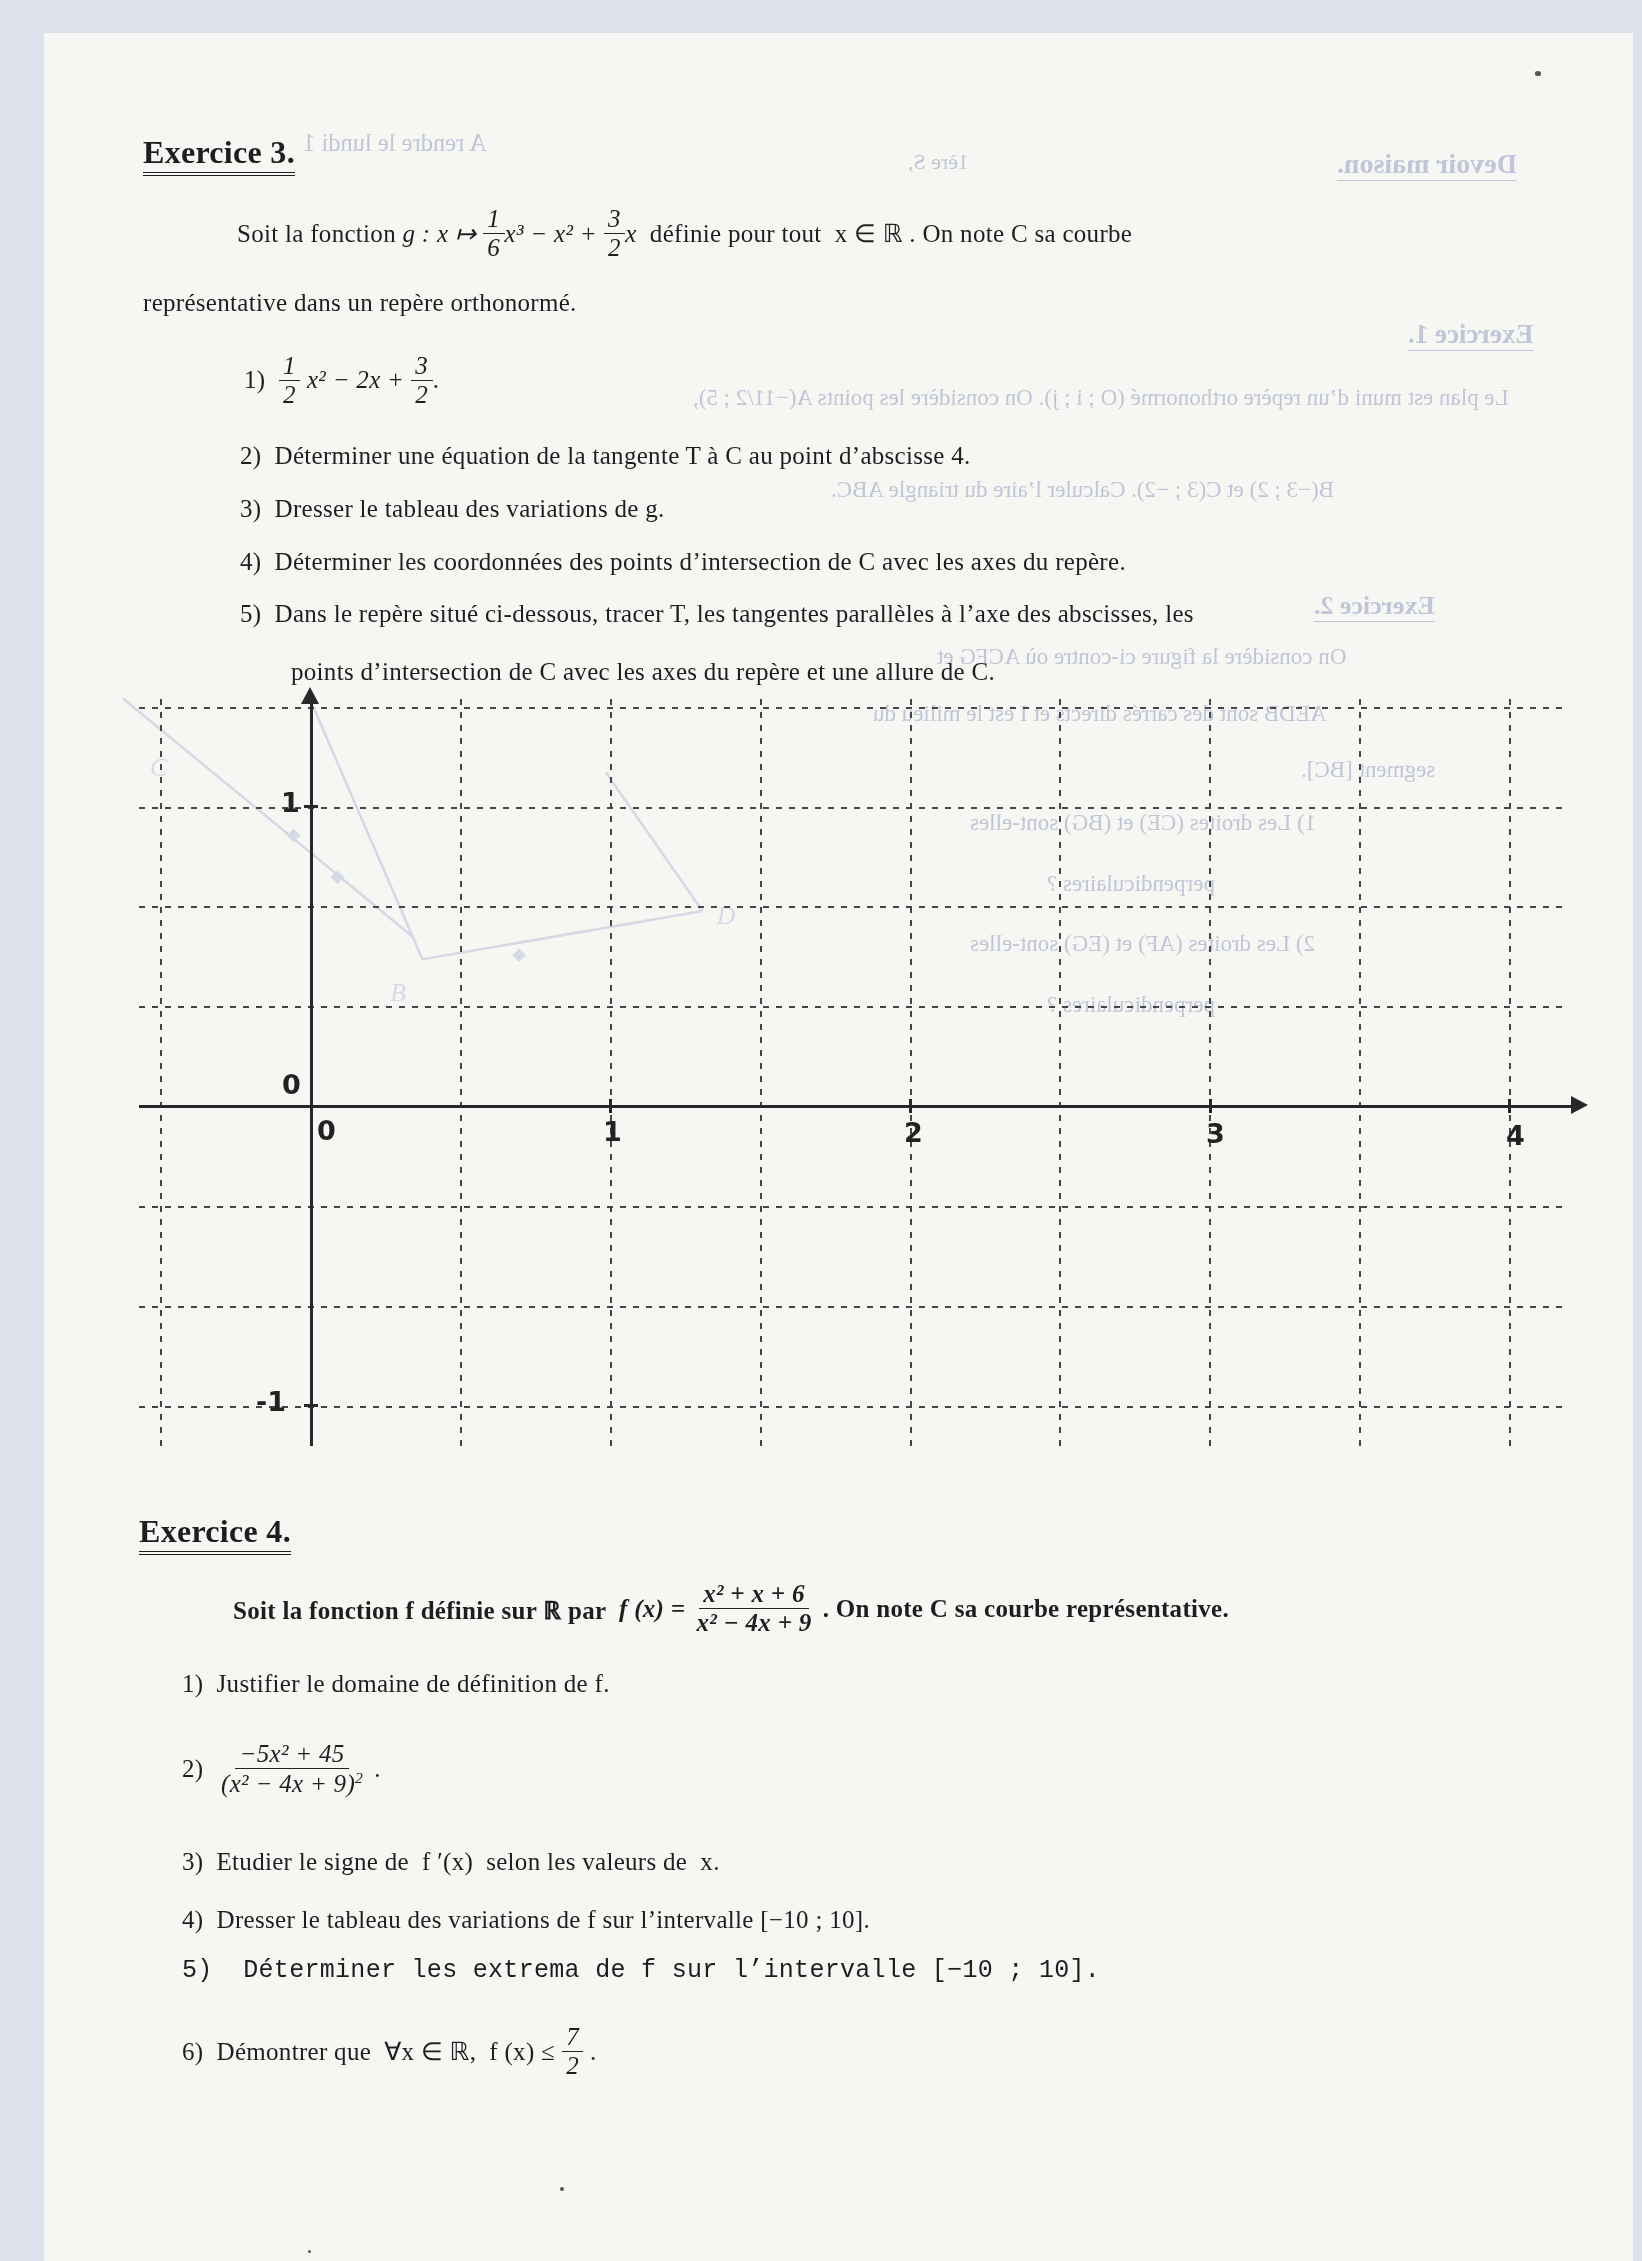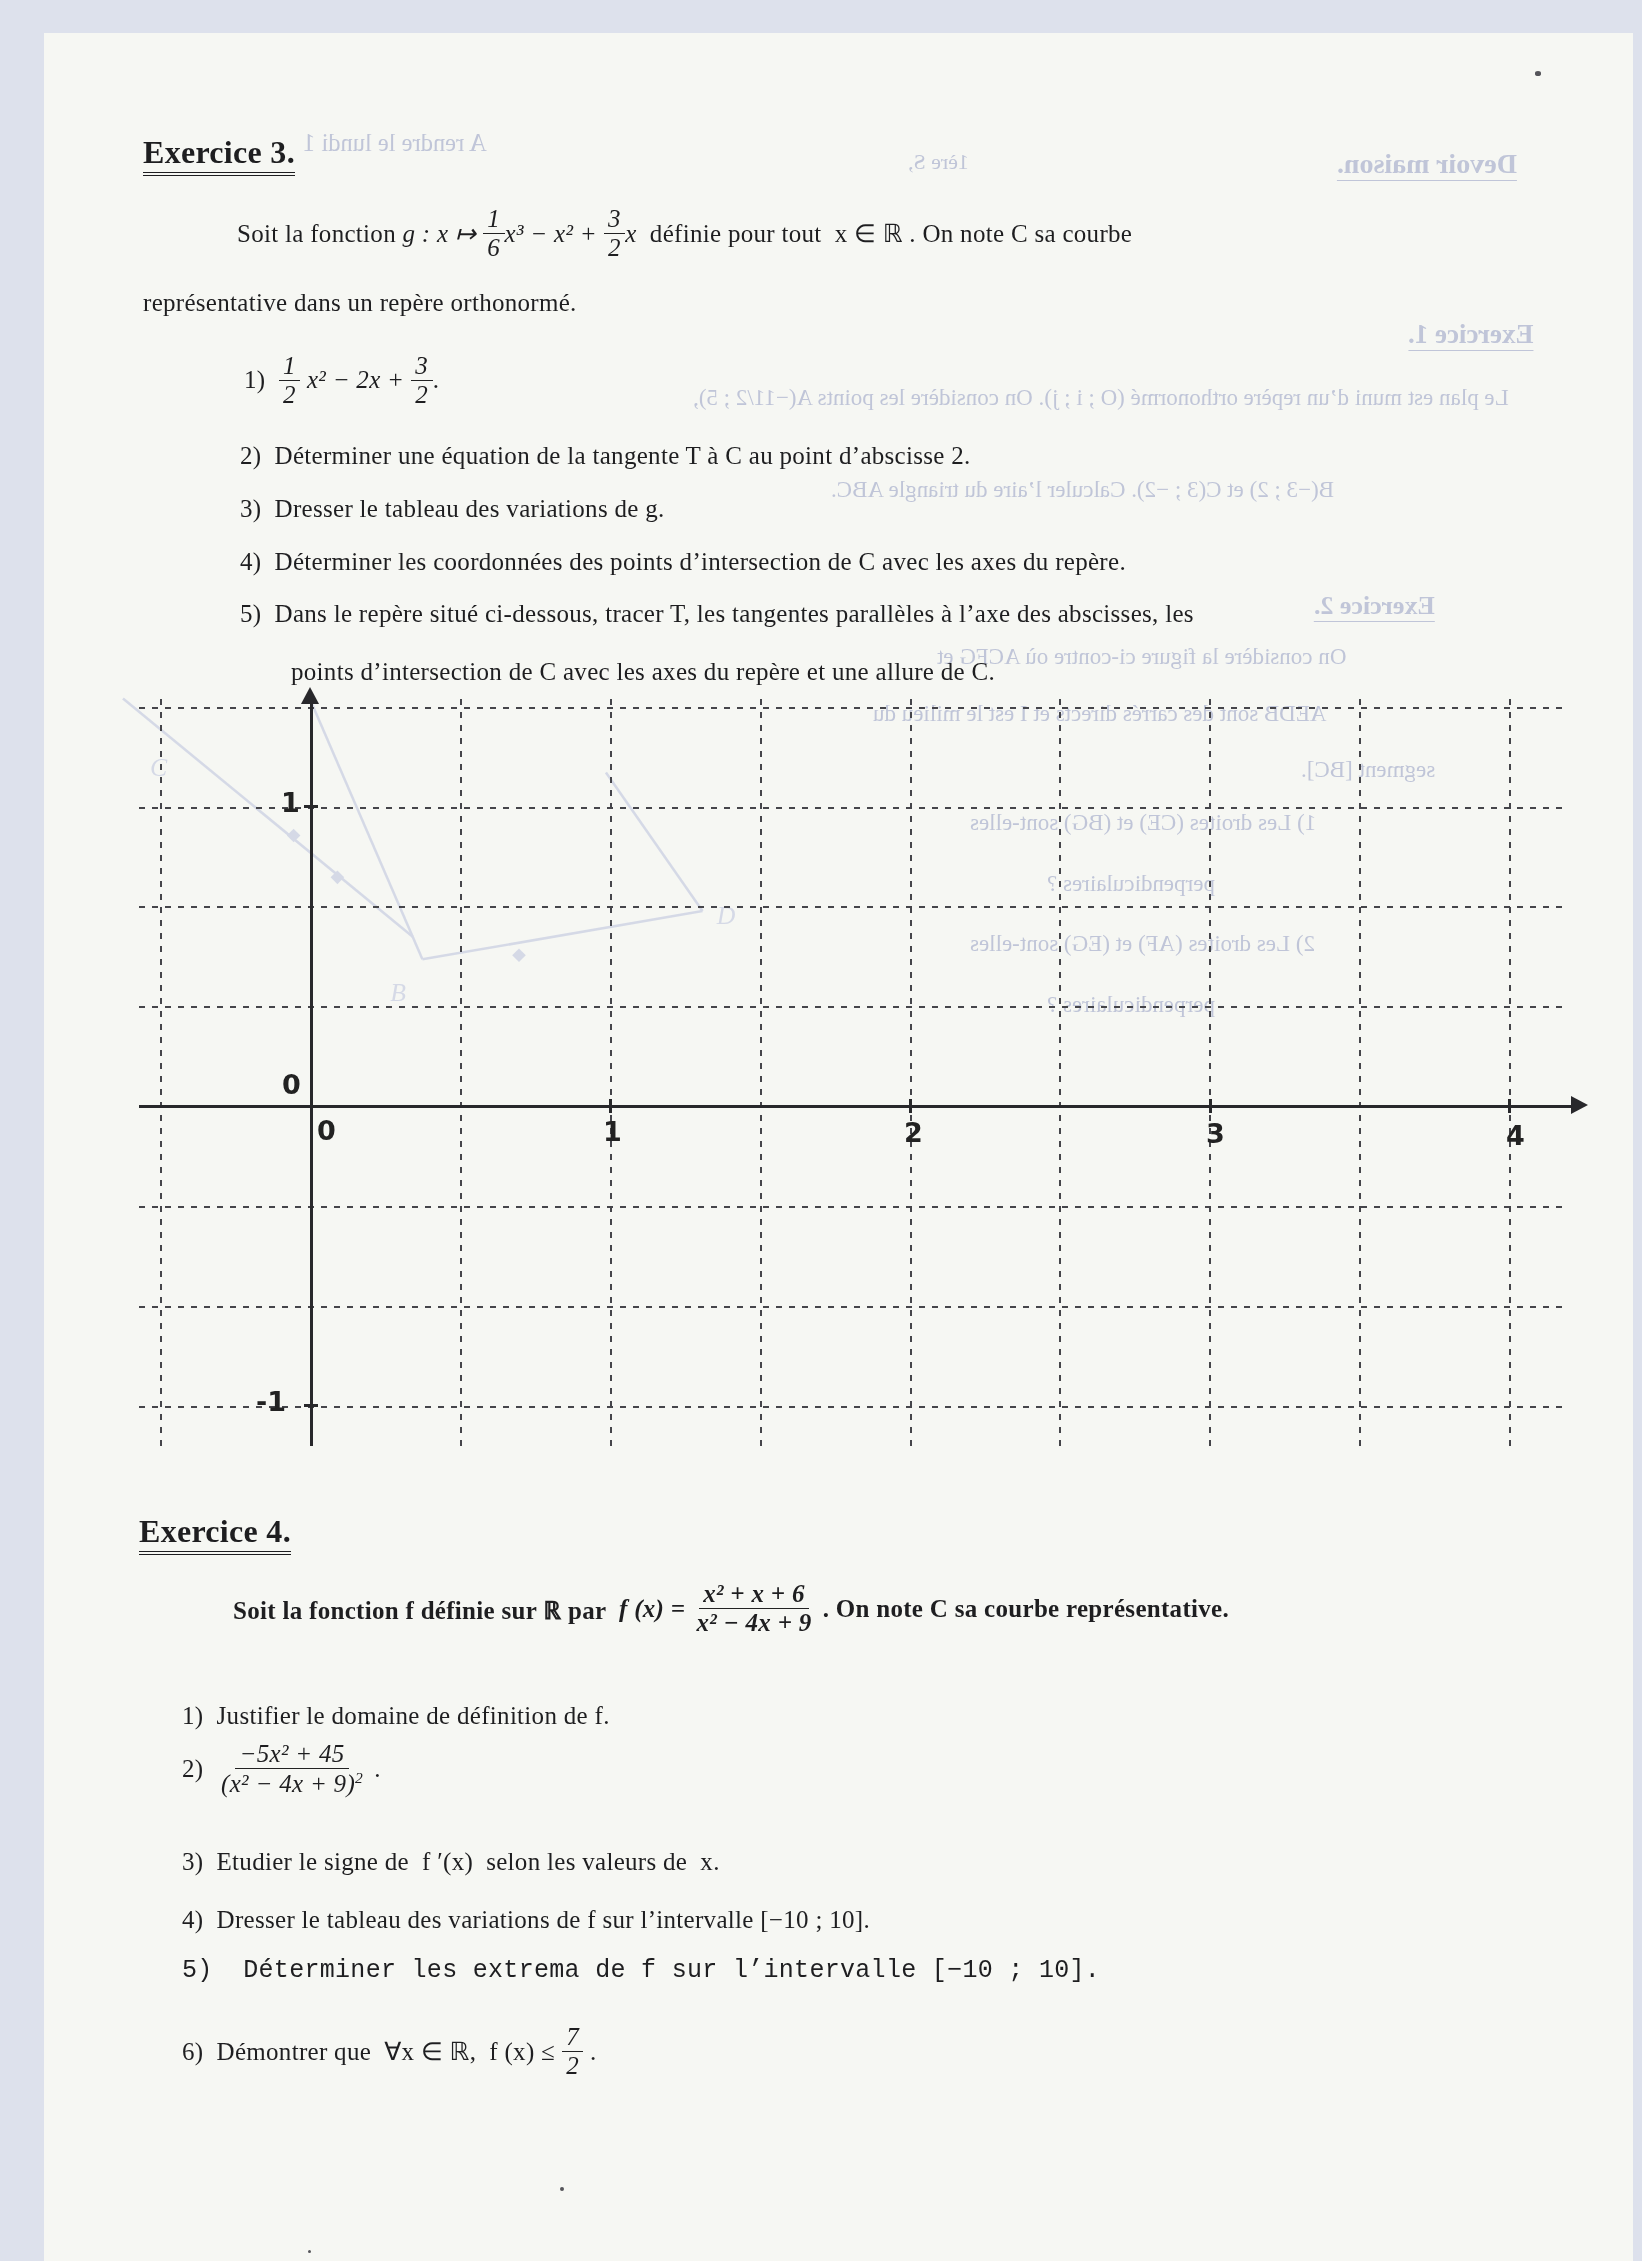--- a/index.html
+++ b/index.html
@@ -69,21 +69,21 @@
 
 <div class="t flexline" style="left:237px;top:190px;height:87px;">
   <span>Soit la fonction </span><span class="m">g : x ↦ </span><span class="frac"><span class="ft">1</span><span class="fb">6</span></span><span class="m">x³ − x² + </span><span class="frac"><span class="ft">3</span><span class="fb">2</span></span><span class="m">x</span><span>  définie pour tout  x ∈ ℝ . On note C sa courbe</span>
 </div>
 <div class="t" style="left:143px;top:289px;">représentative dans un repère orthonormé.</div>
 
 <div class="t flexline" style="left:244px;top:335px;height:90px;">
   <span>1)</span><span>  </span><span class="frac"><span class="ft">1</span><span class="fb">2</span></span><span class="m"> x² − 2x + </span><span class="frac"><span class="ft">3</span><span class="fb">2</span></span><span>.</span>
 </div>
 
-<div class="t" style="left:240px;top:442px;"><span>2)</span><span>  </span><span>Déterminer une équation de la tangente T à C au point d’abscisse 2.</span></div>
+<div class="t" style="left:240px;top:442px;"><span>2)</span><span>  </span><span>Déterminer une équation de la tangente T à C au point d’abscisse 4.</span></div>
 <div class="t" style="left:240px;top:495px;"><span>3)</span><span>  </span><span>Dresser le tableau des variations de g.</span></div>
 <div class="t" style="left:240px;top:548px;"><span>4)</span><span>  </span><span>Déterminer les coordonnées des points d’intersection de C avec les axes du repère.</span></div>
 <div class="t" style="left:240px;top:600px;"><span>5)</span><span>  </span><span>Dans le repère situé ci-dessous, tracer T, les tangentes parallèles à l’axe des abscisses, les</span></div>
 <div class="t" style="left:291px;top:658px;">points d’intersection de C avec les axes du repère et une allure de C.</div>
 
 <div>
 
   <div class="vl" style="left:160px;top:699px;height:754px;"></div>
   <div class="vl" style="left:460px;top:699px;height:754px;"></div>
   <div class="vl" style="left:610px;top:699px;height:754px;"></div>
@@ -123,21 +123,21 @@
   <div class="glabel" style="left:1206px;top:1118px;">3</div>
   <div class="glabel" style="left:1506px;top:1120px;">4</div>
 </div>
 
 <div class="t heading" style="left:139px;top:1513px;"><span>Exercice 4.</span></div>
 
 <div class="t flexline" style="left:233px;top:1562px;height:93px;font-weight:bold;">
   <span>Soit la fonction f définie sur ℝ par  </span><span class="m">f (x) = </span><span class="frac"><span class="ft">x² + x + 6</span><span class="fb">x² − 4x + 9</span></span><span> . On note C sa courbe représentative.</span>
 </div>
 
-<div class="t" style="left:182px;top:1670px;margin-top:32px;"><span>1)</span><span>  </span><span>Justifier le domaine de définition de f.</span></div>
+<div class="t" style="left:182px;top:1670px;"><span>1)</span><span>  </span><span>Justifier le domaine de définition de f.</span></div>
 
 <div class="t flexline" style="left:182px;top:1719px;height:100px;">
   <span>2)</span><span>  </span><span class="frac"><span class="ft">−5x² + 45</span><span class="fb"><span>(x² − 4x + 9)</span><sup>2</sup></span></span><span> .</span>
 </div>
 
 <div class="t" style="left:182px;top:1848px;"><span>3)</span><span>  </span><span>Etudier le signe de  f ′(x)  selon les valeurs de  x.</span></div>
 <div class="t" style="left:182px;top:1906px;"><span>4)</span><span>  </span><span>Dresser le tableau des variations de f sur l’intervalle [−10 ; 10].</span></div>
 <div class="t" style="left:182px;top:1956px;font-family:Liberation Mono, monospace;"><span>5)</span><span>  </span><span>Déterminer les extrema de f sur l’intervalle [−10 ; 10].</span></div>
 
 <div class="t flexline" style="left:182px;top:2011px;height:81px;">

